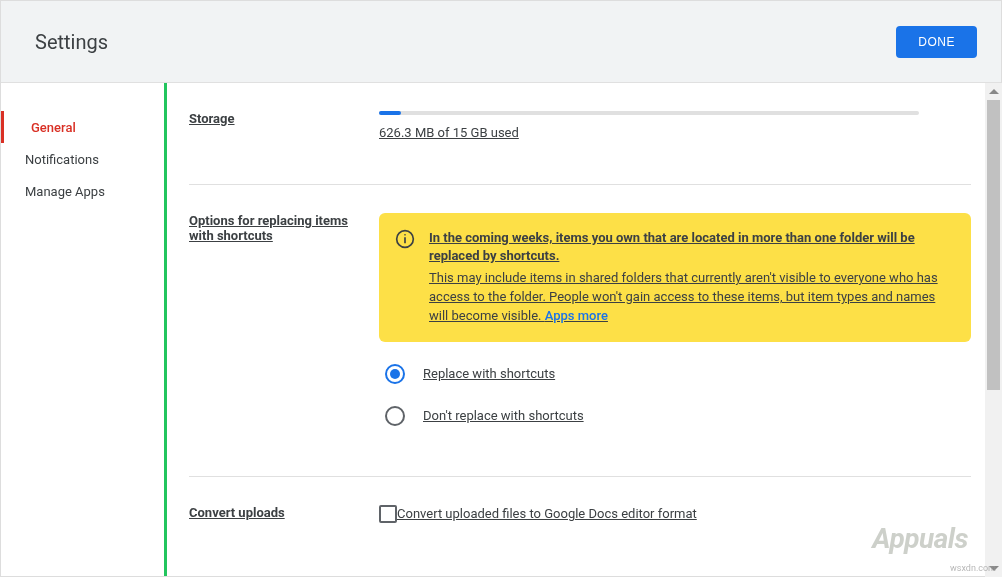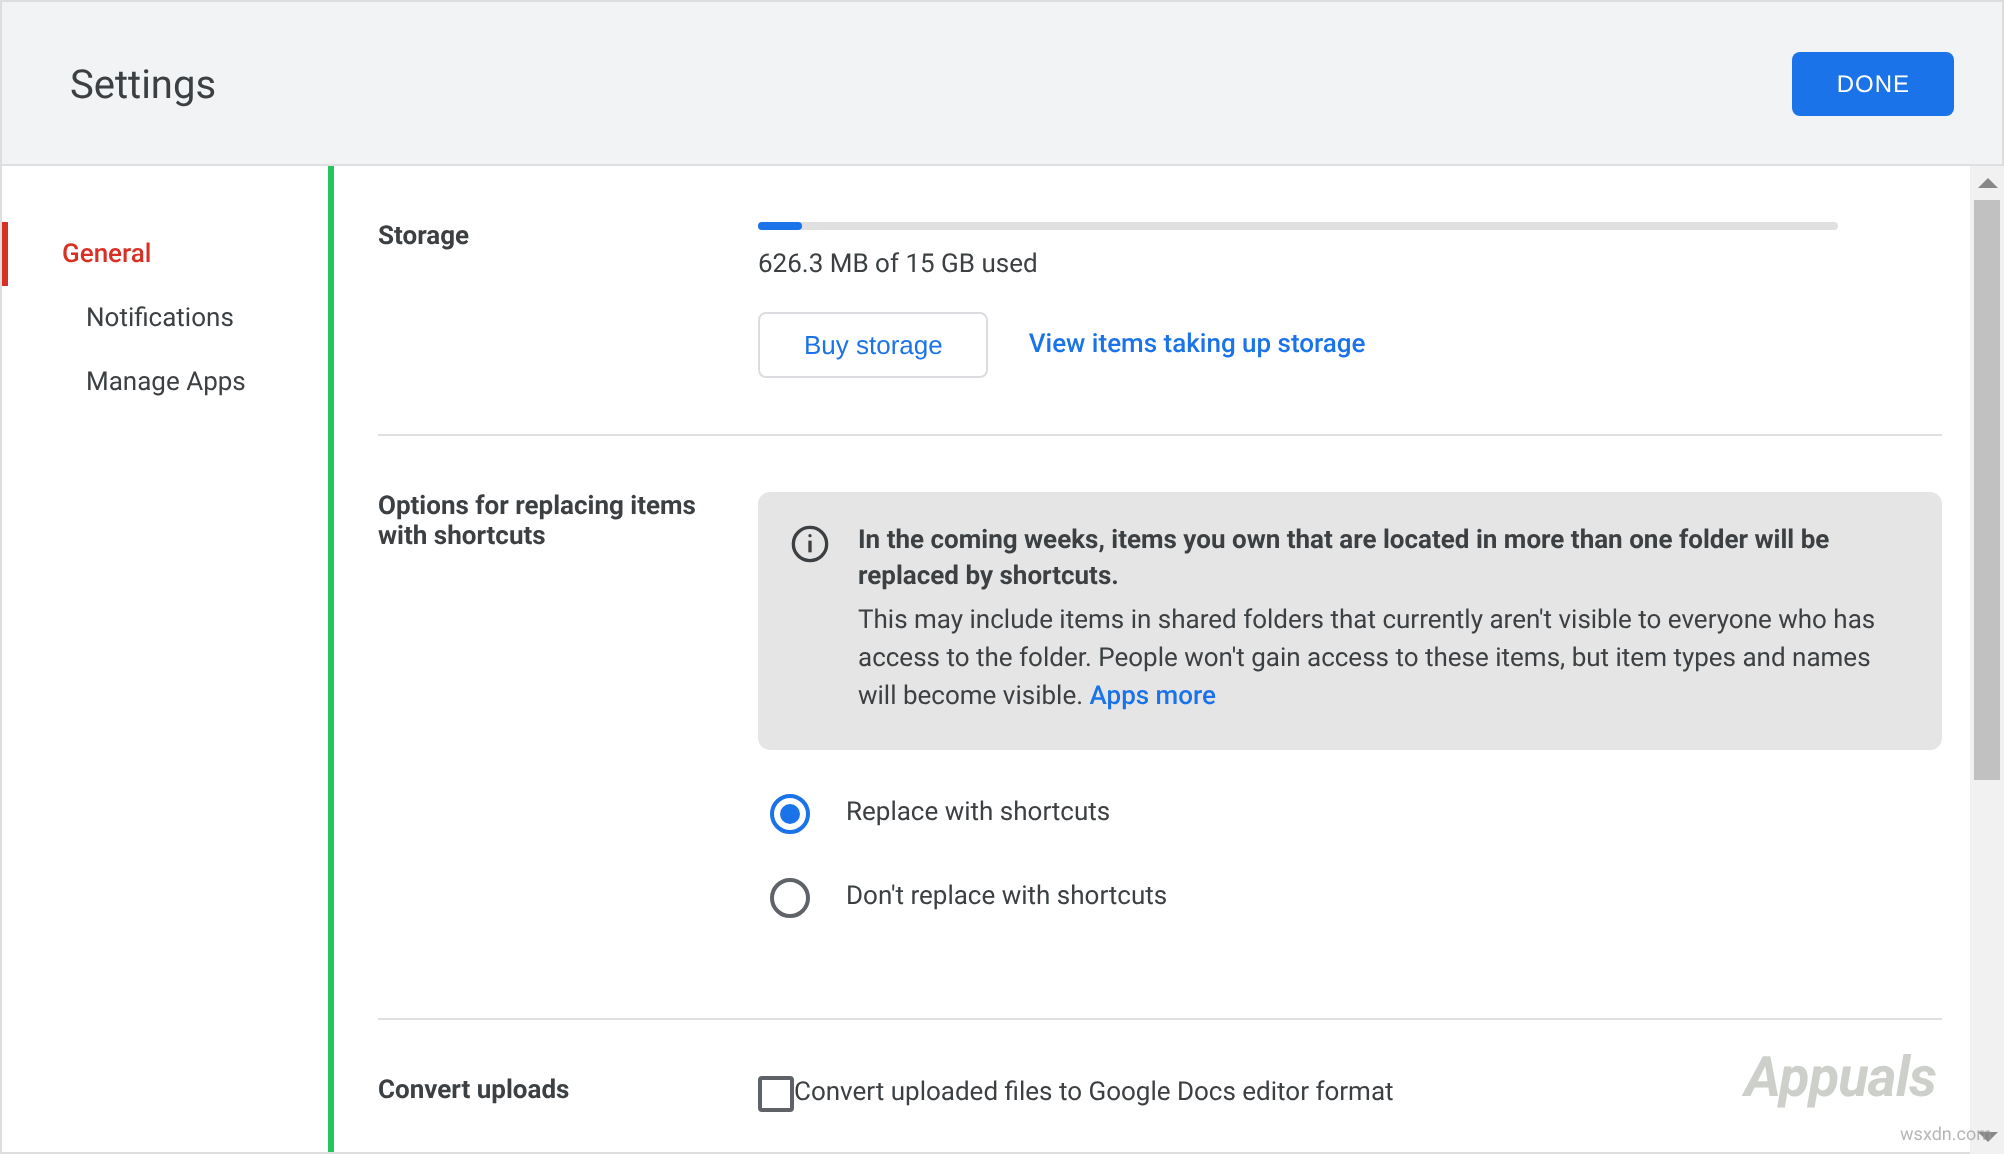--- a/index.html
+++ b/index.html
@@ -12,34 +12,34 @@
       position: relative;
       font-size: 13px;
       color: #3c4043;
     }
     .dialog { width: 1002px; height: 577px; border: 1px solid #ddd; display: flex; flex-direction: column; }
     .topbar { background: #f1f3f4; height: 82px; display: flex; align-items: center; justify-content: space-between; padding: 0 24px 0 34px; border-bottom: 1px solid #e0e0e0; }
     .title { font-size: 20px; color: #3c4043; }
     .done-btn { background: #1a73e8; color: #fff; border: none; border-radius: 4px; font-size: 12px; font-weight: 500; letter-spacing: .5px; padding: 9px 22px; cursor: pointer; }
     .body { flex: 1; display: flex; overflow: hidden; }
     .sidebar { width: 166px; border-right: 3px solid #22c55e; padding-top: 28px; }
-    .nav-item { height: 32px; display: flex; align-items: center; padding-left: 39px; font-size: 13px; color: #3c4043; cursor: pointer; border-left: 3px solid transparent; }
+    .nav-item { height: 32px; display: flex; align-items: center; padding-left: 21px; font-size: 13px; color: #3c4043; cursor: pointer; border-left: 3px solid transparent; }
     .nav-item.active { border-left: 3px solid #d93025; color: #d93025; font-weight: 500; padding-left: 27px;}
     .content { flex: 1; overflow-y: auto; padding: 28px 30px 12px 22px; position: relative; }
-    .section { display: flex; padding-bottom: 28px; border-bottom: 1px solid #e0e0e0; margin-bottom: 28px; }
+    .section { display: flex; padding-bottom: 28px; border-bottom: 1px solid #e0e0e0; margin-bottom: 28px; text-decoration: underline; }
     .section.last { border-bottom: none; margin-bottom: 0; padding-bottom: 0;}
     .section-label { width: 190px; flex-shrink: 0; font-weight: 700; font-size: 13px; color: #3c4043; padding-right: 16px; }
     .section-body { flex: 1; }
     .storage-bar { width: 540px; height: 4px; background: #e0e0e0; border-radius: 2px; position: relative; margin-bottom: 10px; }
     .storage-fill { height: 4px; background: #1a73e8; width: 4%; border-radius: 2px; }
     .storage-text { font-size: 13px; color: #3c4043; margin-bottom: 16px; }
     .storage-actions { display: flex; align-items: center; gap: 20px; }
     .buy-btn { background: #fff; color: #1a73e8; border: 1px solid #dadce0; border-radius: 4px; font-size: 13px; font-weight: 500; padding: 8px 22px; cursor: pointer; }
     .view-link { color: #1a73e8; font-size: 13px; font-weight: 500; cursor: pointer; }
-    .notice { background: #e5e5e5; border-radius: 6px; padding: 16px 20px 16px 16px; display: flex; gap: 14px; margin-bottom: 22px; }
+    .notice { background: #fde047; border-radius: 6px; padding: 16px 20px 16px 16px; display: flex; gap: 14px; margin-bottom: 22px; }
     .info-icon { width: 20px; height: 20px; flex-shrink: 0; }
     .info-icon svg { width: 20px; height: 20px; }
     .notice-headline { font-weight: 700; color: #3c4043; margin-bottom: 4px; line-height: 1.4; }
     .notice-desc { color: #3c4043; line-height: 1.45; }
     .learn-more { color: #1a73e8; font-weight: 500; cursor: pointer; }
     .radio-row { display: flex; align-items: center; gap: 18px; margin-left: 6px; margin-bottom: 22px; }
     .radio { width: 20px; height: 20px; border: 2px solid #5f6368; border-radius: 50%; position: relative; cursor: pointer; flex-shrink:0;}
     .radio.checked { border-color: #1a73e8; }
     .radio.checked::after { content:""; position:absolute; width:10px; height:10px; background:#1a73e8; border-radius:50%; top:3px; left:3px; }
     .radio-label { font-size: 13px; color: #3c4043; }
@@ -78,24 +78,20 @@
 
     <div class="content">
 
       <div class="section">
         <div class="section-label">Storage</div>
         <div class="section-body">
           <div class="storage-bar">
             <div class="storage-fill"></div>
           </div>
           <div class="storage-text">626.3 MB of 15 GB used</div>
-          <div class="storage-actions">
-            <button class="buy-btn">Buy storage</button>
-            <span class="view-link">View items taking up storage</span>
-          </div>
         </div>
       </div>
 
       <div class="section">
         <div class="section-label">Options for replacing items with shortcuts</div>
         <div class="section-body">
           <div class="notice">
             <span class="info-icon">
               <svg viewBox="0 0 24 24" fill="none" stroke="#3c4043" stroke-width="2">
                 <circle cx="12" cy="12" r="10"></circle>

